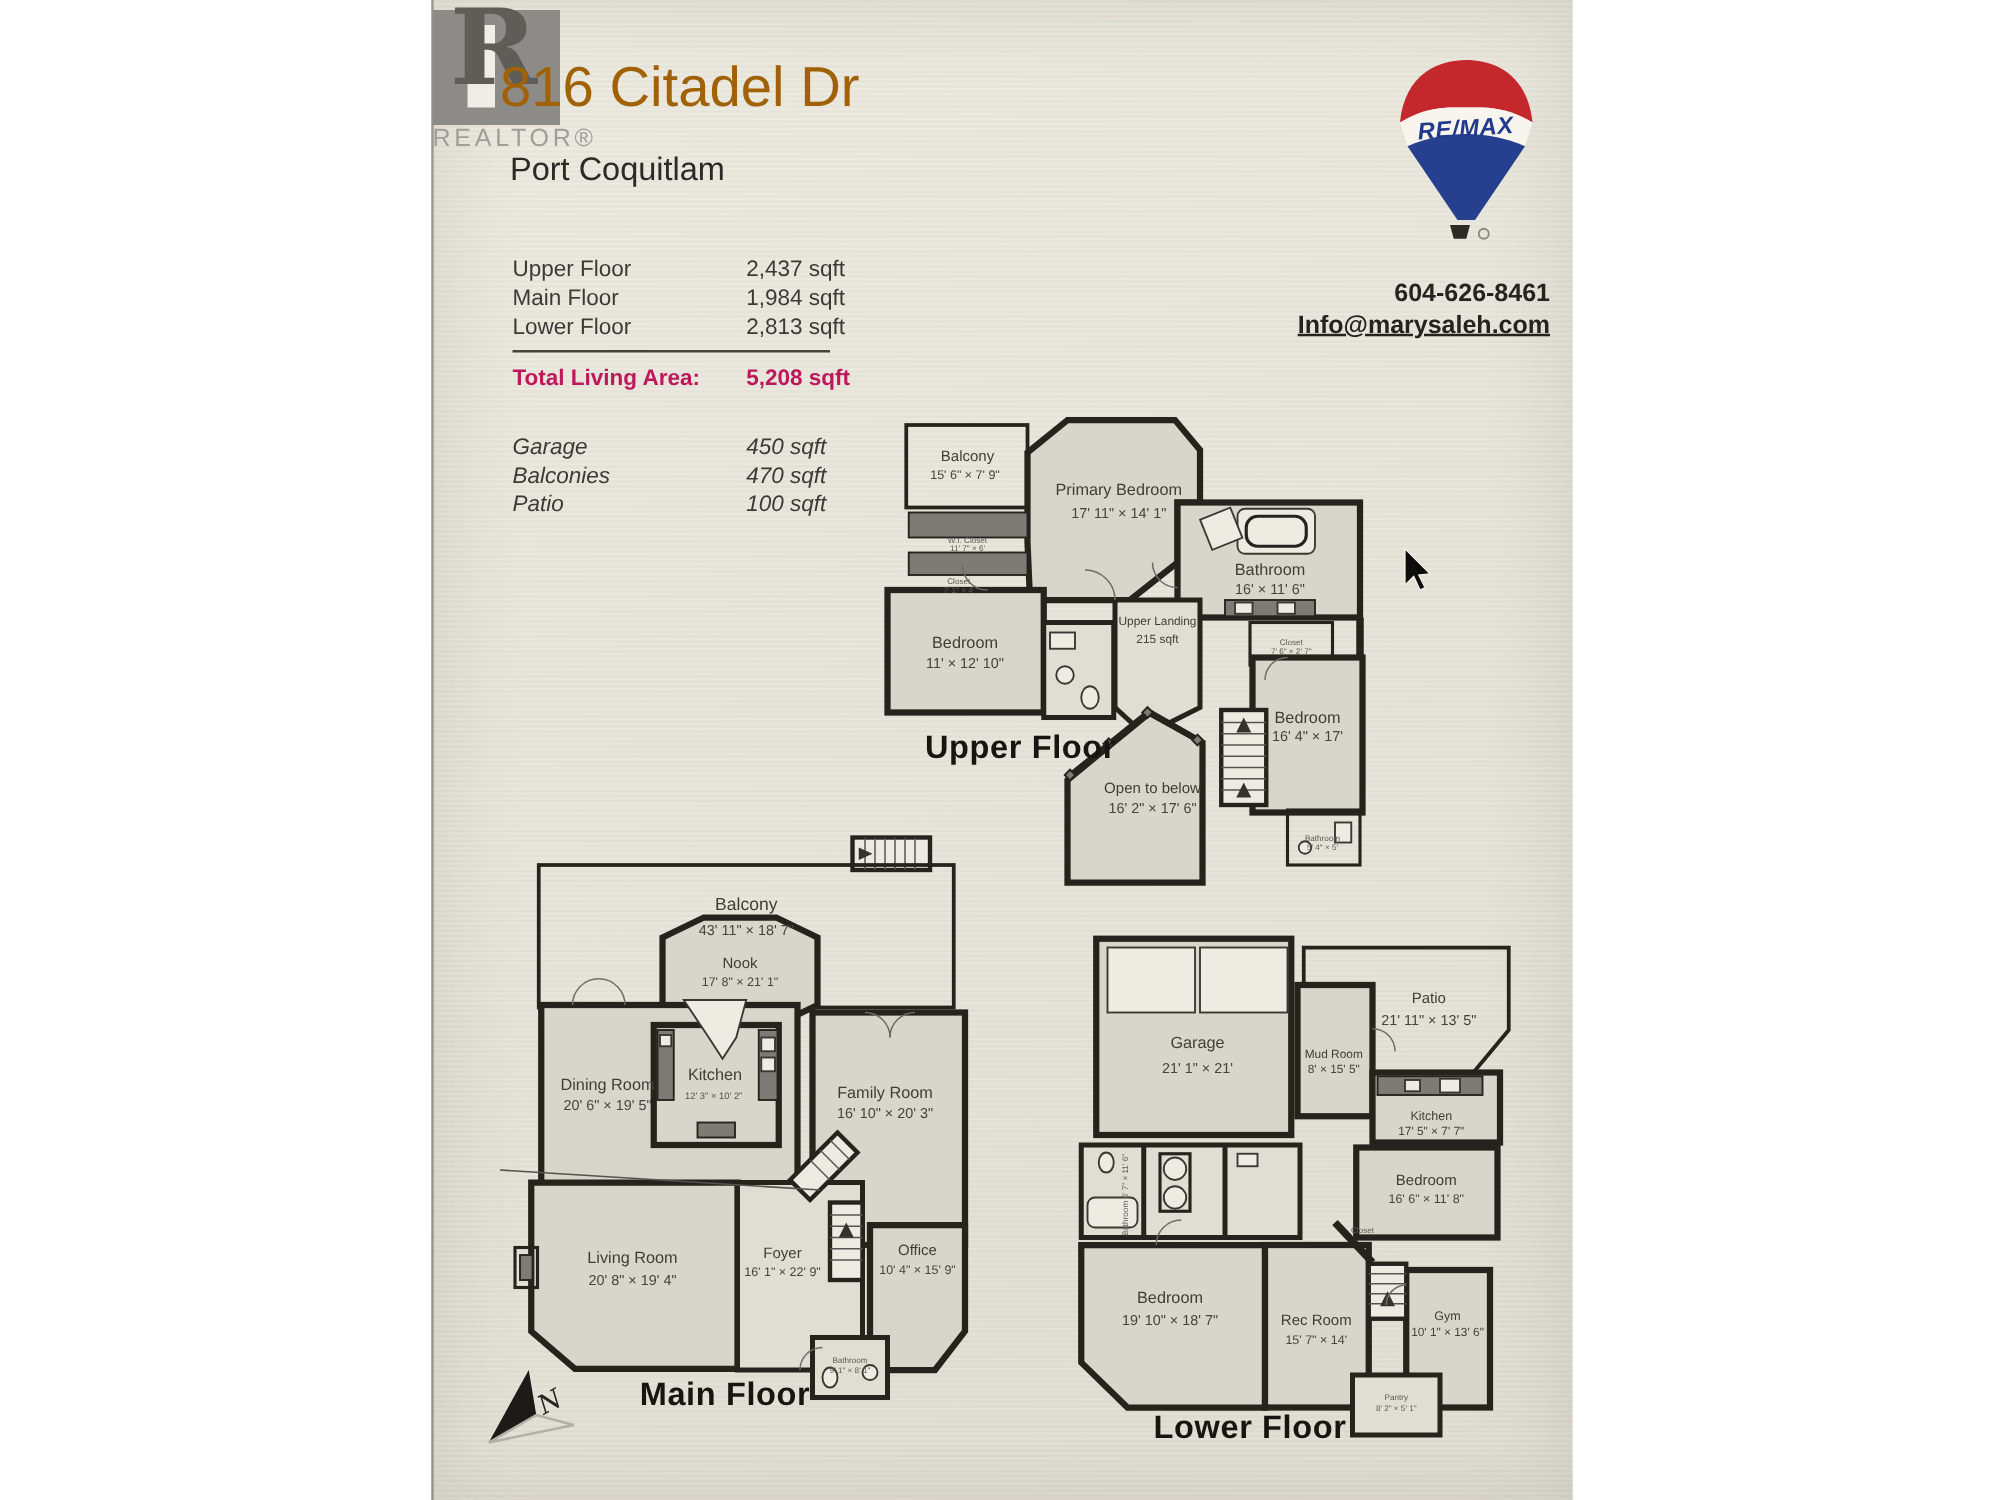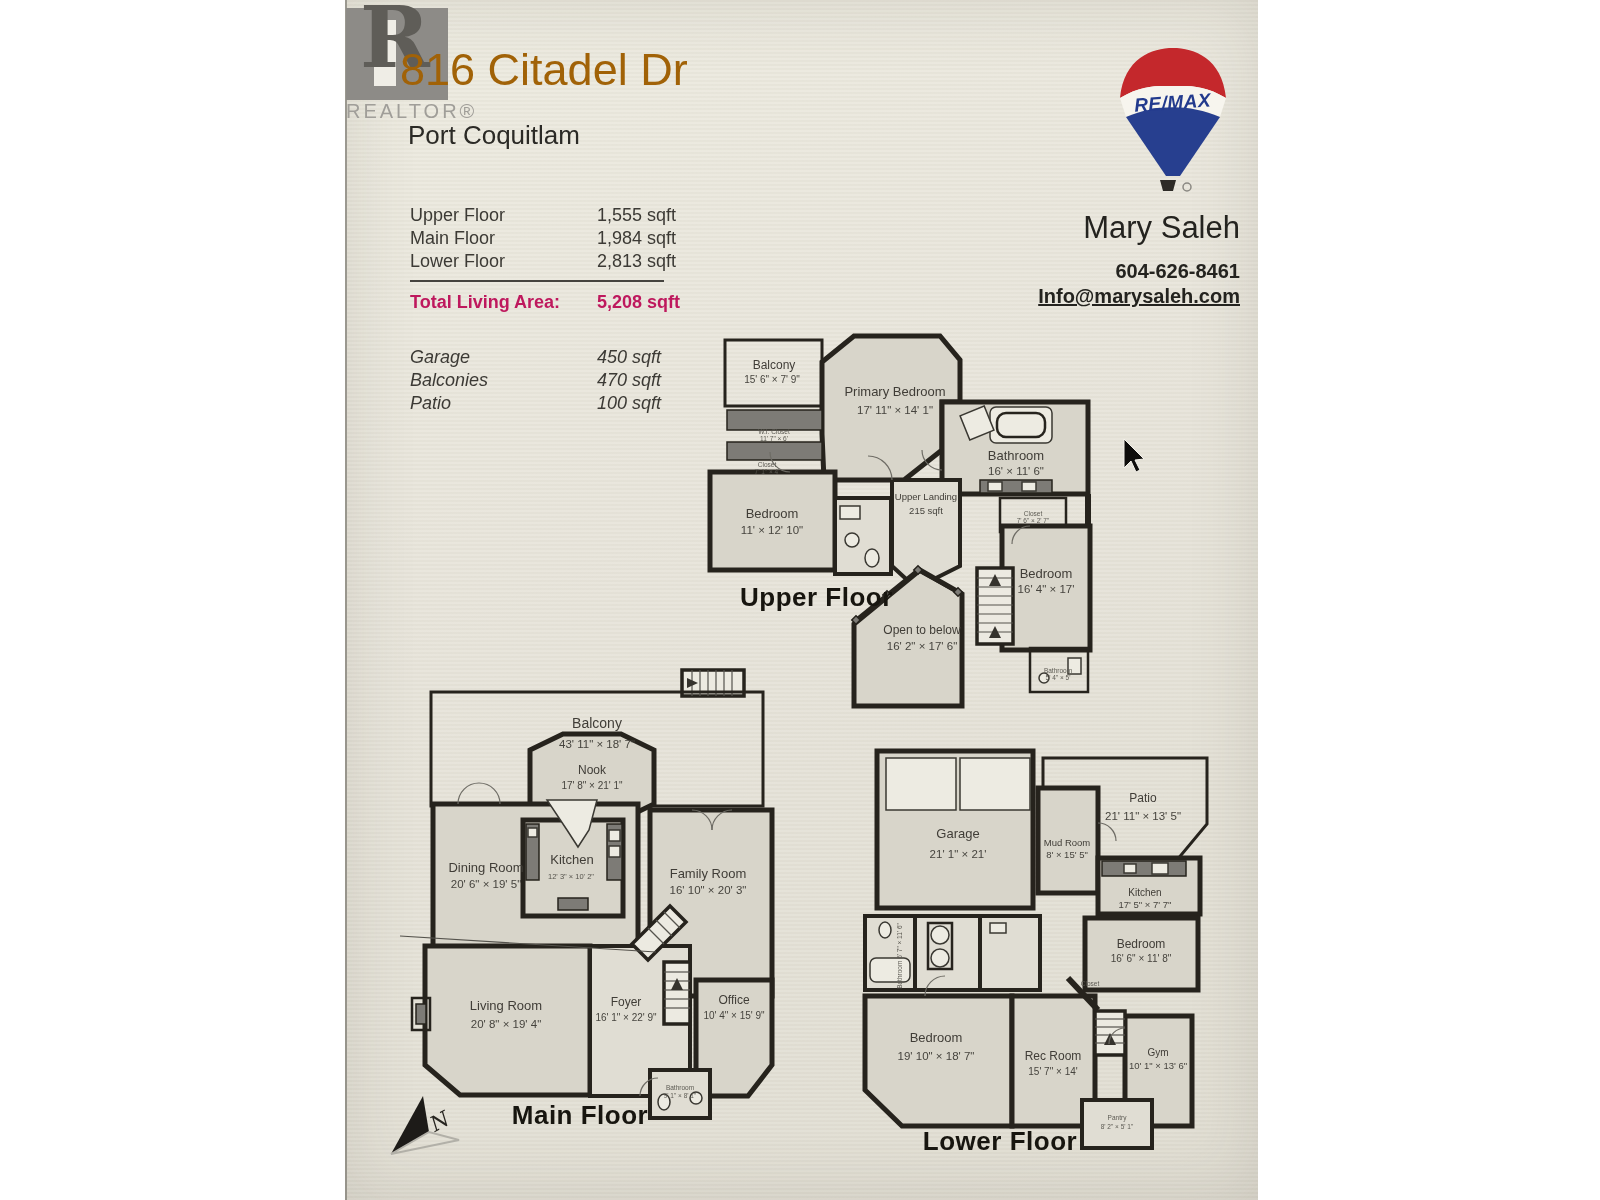--- a/index.html
+++ b/index.html
@@ -78,21 +78,21 @@
     <div class="realtor-r">R</div>
   </div>
   <div class="realtor-word">REALTOR®</div>
 
   <div class="addr">816 Citadel Dr</div>
   <div class="city">Port Coquitlam</div>
 
   <div class="stats">
     <div class="srow">
       <span class="lbl">Upper Floor</span>
-      <span class="val">1,555 sqft</span>
+      <span class="val">2,437 sqft</span>
     </div>
     <div class="srow">
       <span class="lbl">Main Floor</span>
       <span class="val">1,984 sqft</span>
     </div>
     <div class="srow">
       <span class="lbl">Lower Floor</span>
       <span class="val">2,813 sqft</span>
     </div>
     <div class="divider"></div>
@@ -119,21 +119,20 @@
   <svg class="abs" style="left:1108px;top:40px" width="130" height="158" viewBox="0 0 130 158">
     <path d="M12,58 C16,18 44,8 65,8 C86,8 114,18 118,58 C95,44 78,46 65,46 C52,46 35,44 12,58 Z" fill="#c4282c"></path>
     <path d="M12,58 C35,44 52,46 65,46 C78,46 95,44 118,58 L112,77 C81,64 49,64 18,77 Z" fill="#f7f5ee"></path>
     <path d="M18,77 C49,64 81,64 112,77 L72,136 L58,136 Z" fill="#273f8f"></path>
     <text x="65" y="69" class="remax-text" transform="rotate(-4 65 69)">RE/MAX</text>
     <polygon points="52,140 68,140 65,151 55,151" fill="#2e2b27"></polygon>
     <circle cx="79" cy="147" r="4" fill="none" stroke="#8a8882" stroke-width="1.5"></circle>
   </svg>
 
   <div class="agent">
-    <div class="agent-name">Mary Saleh</div>
     <div class="agent-phone">604-626-8461</div>
     <div class="agent-email">Info@marysaleh.com</div>
   </div>
 
   <svg class="abs" style="left:700px;top:330px" width="400" height="370" viewBox="0 0 400 370">
     <g>
       <rect x="25" y="10" width="97" height="66" class="outdoor"></rect>
       <polygon class="room" points="122,32 154,6 240,6 260,30 260,72 242,72 242,120 204,150 124,150 122,104"></polygon>
       <rect x="242" y="72" width="146" height="92" class="room" fill="#e2dfd5"></rect>
       <rect x="290" y="77" width="62" height="36" rx="6" class="fix"></rect>

